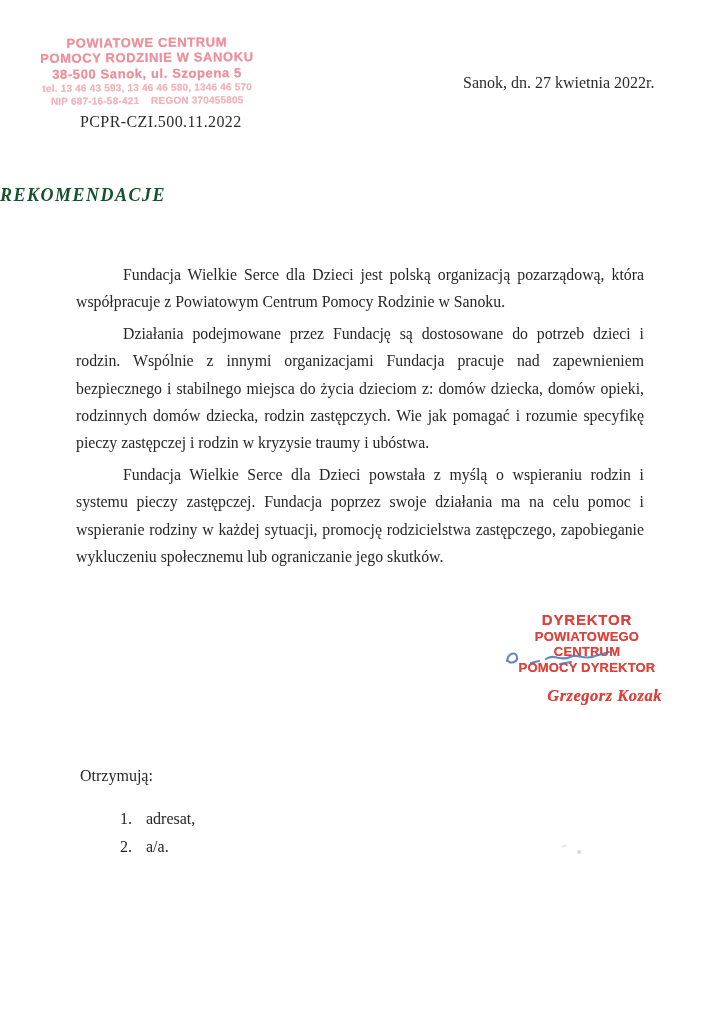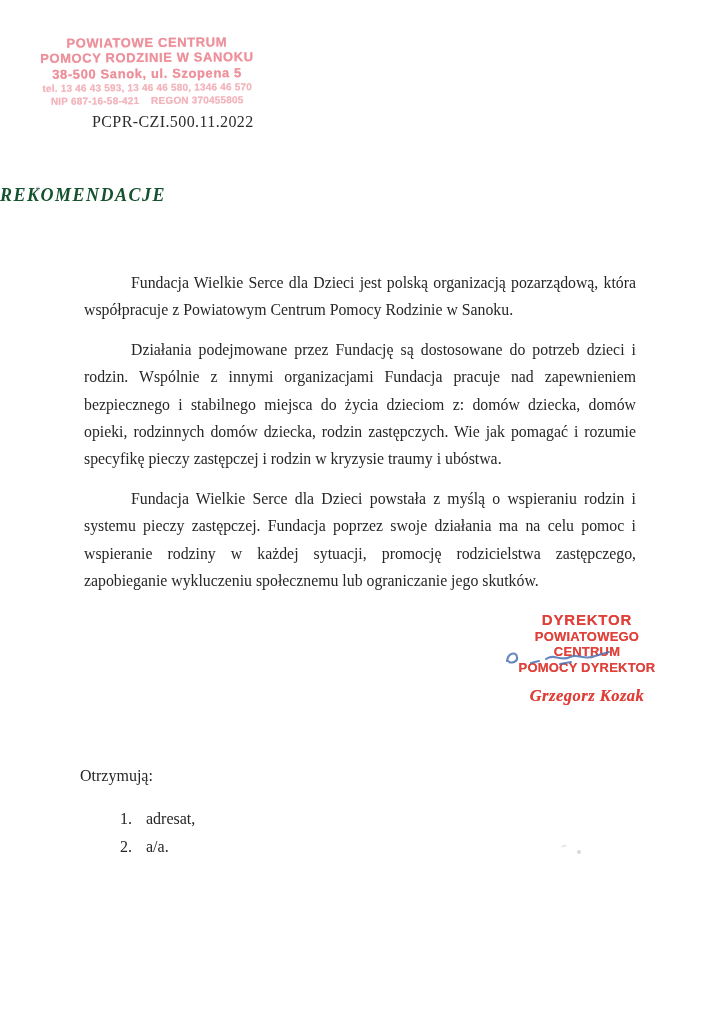--- a/index.html
+++ b/index.html
@@ -37,21 +37,21 @@
     font-weight: 600;
     letter-spacing: 0.2px;
     color: #f2b4bb;
     text-shadow: 0 0 0.8px #f6c8cd;
     white-space: pre-wrap;
     margin-top: 1px;
   }
 
   .refnum {
     position: absolute;
-    left: 92px;
+    left: 80px;
     top: 113px;
     font-size: 16px;
     letter-spacing: 0.4px;
     color: #2c2c2c;
   }
 
   .dateline {
     position: absolute;
     left: 463px;
     top: 74px;
@@ -75,21 +75,21 @@
   .body-text {
     position: absolute;
     left: 72px;
     top: 257px;
     width: 576px;
     font-size: 15.8px;
     line-height: 27.4px;
     text-align: justify;
     color: #262626;
   }
-  .body-text p { text-indent: 47px; margin: 12px; }
+  .body-text p { text-indent: 47px; margin: 4px; }
 
   
   .director-stamp {
     position: absolute;
     left: 512px;
     top: 611px;
     width: 150px;
     text-align: center;
     font-family: "Liberation Sans", "DejaVu Sans", sans-serif;
     color: #e0413a;
@@ -109,20 +109,21 @@
   }
   .signatory {
     margin-top: 11px;
     font-family: "Liberation Serif", "DejaVu Serif", serif;
     font-size: 16.5px;
     font-weight: 700;
     font-style: italic;
     letter-spacing: 0.5px;
     color: #e03e37;
     text-shadow: 0 0 0.6px #e8736d;
+    text-align: right;
   }
   .pen-scribble {
     position: absolute;
     left: 500px;
     top: 645px;
     width: 126px;
     height: 26px;
     pointer-events: none;
   }
 
@@ -154,20 +155,21 @@
 <div class="sheet">
 
   <div class="letterhead">
     <div class="lh-big">POWIATOWE CENTRUM</div>
     <div class="lh-big">POMOCY RODZINIE W SANOKU</div>
     <div class="lh-big">38-500 Sanok, ul. Szopena 5</div>
     <div class="lh-small">tel. 13 46 43 593, 13 46 46 580, 1346 46 570</div>
     <div class="lh-small">NIP 687-16-58-421    REGON 370455805</div>
   </div>
 
+  <div class="dateline">Sanok, dn. 27 kwietnia 2022r.</div>
 
   <div class="refnum">PCPR-CZI.500.11.2022</div>
 
   <div class="doc-title">REKOMENDACJE</div>
 
   <div class="body-text">
     <p>Fundacja Wielkie Serce dla Dzieci jest polską organizacją pozarządową, która współpracuje z Powiatowym Centrum Pomocy Rodzinie w Sanoku.</p>
     <p>Działania podejmowane przez Fundację są dostosowane do potrzeb dzieci i rodzin. Wspólnie z innymi organizacjami Fundacja pracuje nad zapewnieniem bezpiecznego i stabilnego miejsca do życia dzieciom z: domów dziecka, domów opieki, rodzinnych domów dziecka, rodzin zastępczych.  Wie jak pomagać i rozumie specyfikę pieczy zastępczej i rodzin w kryzysie traumy i ubóstwa.</p>
     <p>Fundacja Wielkie Serce dla Dzieci powstała z myślą o wspieraniu rodzin i systemu pieczy zastępczej. Fundacja poprzez swoje działania ma na celu pomoc i wspieranie rodziny w każdej sytuacji, promocję rodzicielstwa zastępczego, zapobieganie wykluczeniu społecznemu lub ograniczanie jego skutków.</p>
   </div>

